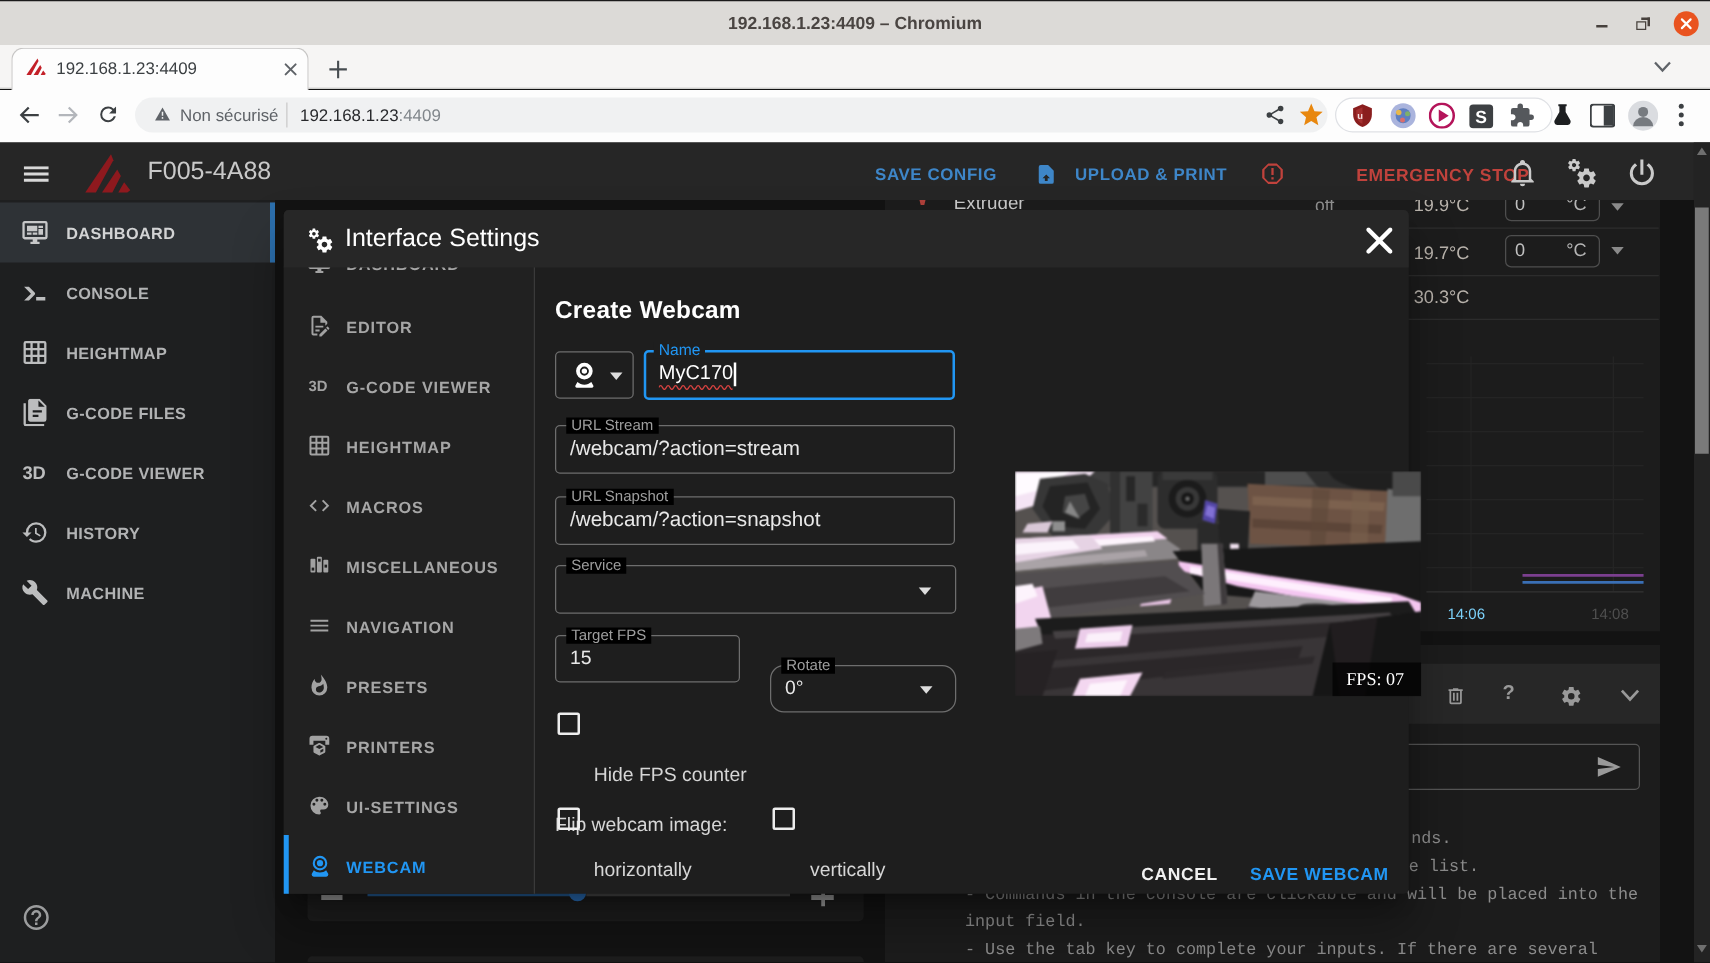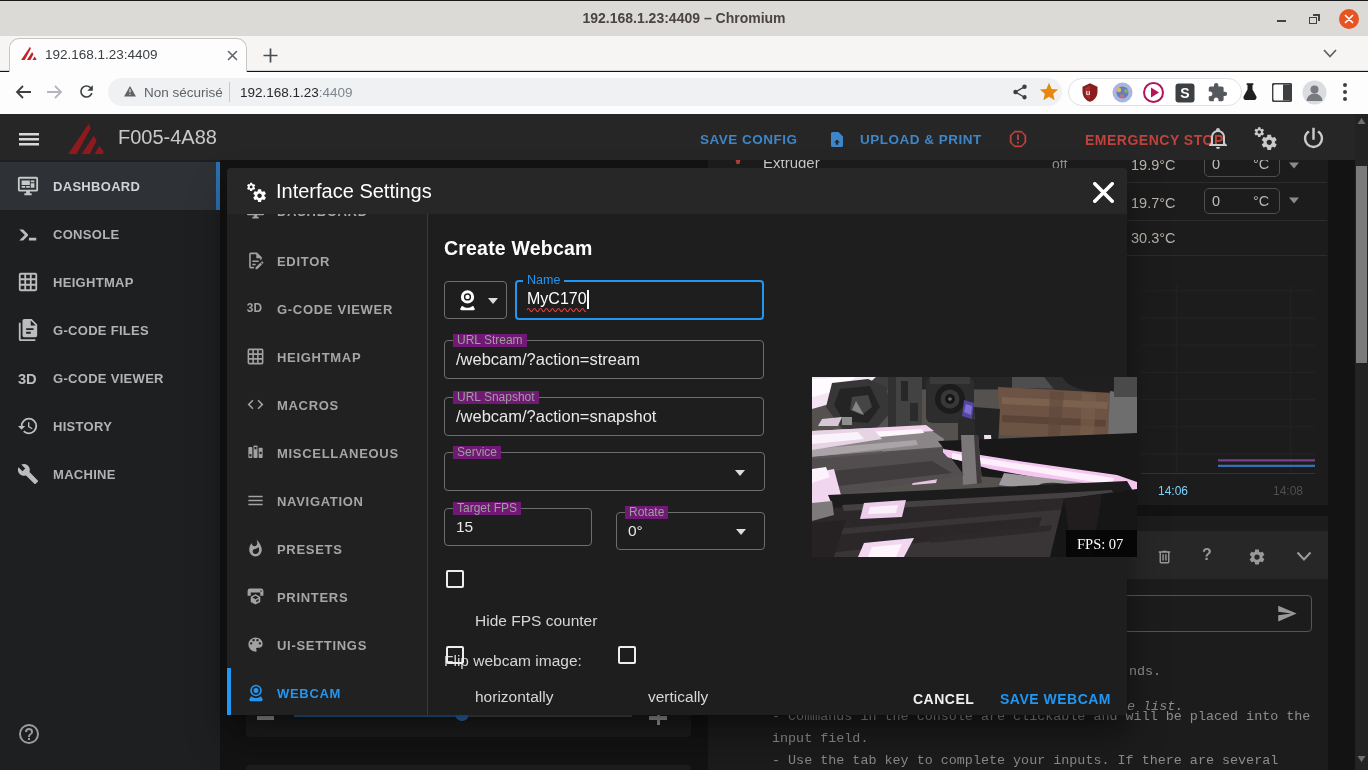--- a/index.html
+++ b/index.html
@@ -15,21 +15,21 @@
 .navitem .lbl { position:absolute; left:53px; top:17px; font-size:13px; font-weight:bold; letter-spacing:0.3px; color:#b2b3b4; }
 .navitem svg { position:absolute; left:17px; top:13px; }
 
 
 .mitem { position:absolute; left:227px; width:200px; height:48px; }
 .mitem .lbl { position:absolute; left:50px; top:18px; font-size:13px; font-weight:bold; letter-spacing:0.7px; color:#a6a6a6; }
 .mitem svg { position:absolute; left:19px; top:15px; }
 
 
 .ofield { position:absolute; border:1px solid #6e6e6e; border-radius:4px; }
-.ofield .flabel { position:absolute; left:8px; top:-7px; background:#701a75; padding:0 4px; font-size:12px; color:#9e9e9e; line-height:13px; white-space:nowrap; }
+.ofield .flabel { position:absolute; left:8px; top:-7px; background:#000000; padding:0 4px; font-size:12px; color:#9e9e9e; line-height:13px; white-space:nowrap; }
 .ofield .fval { position:absolute; left:11px; top:9px; font-size:15.5px; color:#e8e8e8; white-space:nowrap; }
 .cbx { position:absolute; width:18px; height:18px; border:2px solid #eeeeee; border-radius:2px; }
 .cbl { position:absolute; font-size:15.5px; color:#d6d6d6;margin-top:41px; }
 .mono { font-family:"Liberation Mono", monospace; font-size:13.4px; color:#8c8c8c; white-space:pre; }
 </style>
 </head>
 <body>
 <div id="stage">
 
   <div style="left:0;top:0;width:1368px;height:36px;background:#dcdad7;"></div>
@@ -287,21 +287,21 @@
     <svg class="a" style="left:1076px;top:391px;" width="16" height="11">
         <path d="M1.5,1.5L8,8.5L14.5,1.5" stroke="#999999" stroke-width="2.2" fill="none"></path>
       </svg>
 
     <div class="a" style="left:520px;top:435px;width:572px;height:37px;border:1px solid #555555;border-radius:4px;"></div>
     <svg class="a" style="left:1055px;top:443px;" width="24" height="21" viewBox="0 0 24 24">
         <path fill="#999999" d="M2,21L23,12L2,3V10L17,12L2,14V21Z"></path>
       </svg>
 
     <div class="a mono" style="left:909px;top:504px;">nds.</div>
-    <div class="a mono" style="left:907px;top:539px;font-style:italic;">e list.</div>
+    <div class="a mono" style="left:907px;top:527px;">e list.</div>
     <div class="a mono" style="left:552px;top:549px;">- Commands in the console are clickable and will be placed into the</div>
     <div class="a mono" style="left:552px;top:571px;">input field.</div>
     <div class="a mono" style="left:552px;top:593px;">- Use the tab key to complete your inputs. If there are several</div>
 
     <div class="a" style="left:26px;top:490px;width:445px;height:87px;background:#1d1d1d;border-radius:0 0 4px 4px;"></div>
     <div class="a" style="left:37px;top:556px;width:17px;height:3.5px;background:#9e9e9e;"></div>
     <div class="a" style="left:74px;top:553.5px;width:163px;height:3px;background:#26639f;"></div>
     <div class="a" style="left:235px;top:547px;width:14px;height:14px;border-radius:50%;background:#2b72bf;"></div>
     <div class="a" style="left:249px;top:553.5px;width:163px;height:3px;background:#4d4d4d;"></div>
     <div class="a" style="left:429px;top:556px;width:18px;height:3.5px;background:#9e9e9e;"></div>
@@ -437,21 +437,21 @@
     <svg style="position:absolute;left:289px;top:16px;" width="12" height="8">
         <polygon points="1,1 11,1 6,7" fill="#dddddd"></polygon>
       </svg>
   </div>
 
   <div class="ofield" style="left:444px;top:508px;width:148px;height:38px;">
     <div class="flabel">Target FPS</div>
     <div class="fval">15</div>
   </div>
 
-  <div class="ofield" style="left:616px;top:512px;width:149px;height:38px;">
+  <div class="ofield" style="left:616px;top:532px;width:149px;height:38px;border-radius:11px;">
     <div class="flabel">Rotate</div>
     <div class="fval">0°</div>
     <svg style="position:absolute;left:118px;top:15px;" width="12" height="8">
         <polygon points="1,1 11,1 6,7" fill="#dddddd"></polygon>
       </svg>
   </div>
 
   <div class="cbx" style="left:446px;top:570px;"></div>
   <div class="cbl" style="left:475px;top:571px;">Hide FPS counter</div>
   <div class="cbl" style="left:444px;top:611px;">Flip webcam image:</div>

